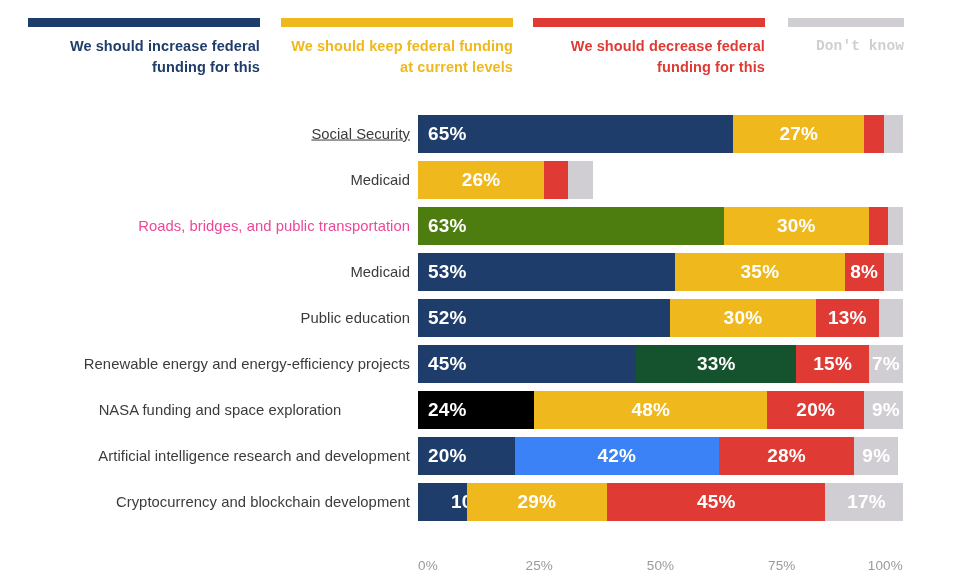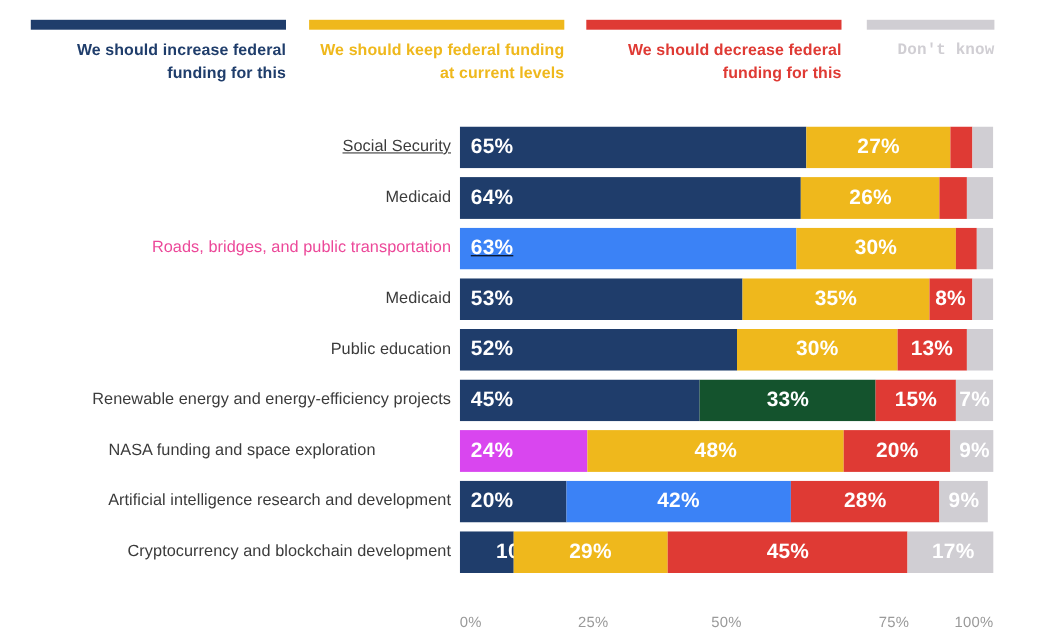--- a/index.html
+++ b/index.html
@@ -154,34 +154,31 @@
           <div class="seg center" style="width: 27%; background: rgb(239, 184, 28);">
             <span class="seg-val">27%</span>
           </div>
           <div class="seg center hidden-val" style="width: 4%; background: rgb(223, 58, 52);"></div>
           <div class="seg center hidden-val" style="width: 4%; background: rgb(208, 206, 211);"></div>
         </div>
       </div>
       <div class="row" style="top: 161px;">
         <div class="row-label" style="color: rgb(59, 59, 59);">Medicaid</div>
         <div class="bar">
-          <div class="seg" style="width: 64%; background: rgb(31, 61, 107);">
-            <span class="seg-val">64%</span>
-          </div>
           <div class="seg center" style="width: 26%; background: rgb(239, 184, 28);">
             <span class="seg-val">26%</span>
           </div>
           <div class="seg center hidden-val" style="width: 5%; background: rgb(223, 58, 52);"></div>
           <div class="seg center hidden-val" style="width: 5%; background: rgb(208, 206, 211);"></div>
         </div>
       </div>
       <div class="row" style="top: 207px;">
         <div class="row-label" style="color: #ec4899;">Roads, bridges, and public transportation</div>
         <div class="bar">
-          <div class="seg" style="width: 63%; background: #3b82f6; text-decoration: underline;">
+          <div class="seg" style="width: 63%; background: #4d7c0f;">
             <span class="seg-val">63%</span>
           </div>
           <div class="seg center" style="width: 30%; background: rgb(239, 184, 28);">
             <span class="seg-val">30%</span>
           </div>
           <div class="seg center hidden-val" style="width: 4%; background: rgb(223, 58, 52);"></div>
           <div class="seg center hidden-val" style="width: 3%; background: rgb(208, 206, 211);"></div>
         </div>
       </div>
       <div class="row" style="top: 253px;">
@@ -227,21 +224,21 @@
             <span class="seg-val">15%</span>
           </div>
           <div class="seg center" style="width: 7%; background: rgb(208, 206, 211);">
             <span class="seg-val">7%</span>
           </div>
         </div>
       </div>
       <div class="row" style="top: 391px;">
         <div class="row-label" style="color: rgb(59, 59, 59); text-align: center;">NASA funding and space exploration</div>
         <div class="bar">
-          <div class="seg" style="width: 24%; background: #d946ef;">
+          <div class="seg" style="width: 24%; background: #000000;">
             <span class="seg-val">24%</span>
           </div>
           <div class="seg center" style="width: 48%; background: rgb(239, 184, 28);">
             <span class="seg-val">48%</span>
           </div>
           <div class="seg center" style="width: 20%; background: rgb(223, 58, 52);">
             <span class="seg-val">20%</span>
           </div>
           <div class="seg center" style="width: 9%; background: rgb(208, 206, 211);">
             <span class="seg-val">9%</span>
@@ -281,17 +278,17 @@
             <span class="seg-val">17%</span>
           </div>
         </div>
       </div>
     </div>
 
   <div class="axis" id="axis">
       <span class="tick" style="color: rgb(154, 154, 154); left: 0px;">0%</span>
       <span class="tick" style="color: rgb(154, 154, 154); left: 25%; transform: translateX(-50%);">25%</span>
       <span class="tick" style="color: rgb(154, 154, 154); left: 50%; transform: translateX(-50%);">50%</span>
-      <span class="tick" style="color: rgb(154, 154, 154); left: 75%; transform: translateX(-50%); margin-left: 31px;">75%</span>
+      <span class="tick" style="color: rgb(154, 154, 154); left: 75%; transform: translateX(-50%);">75%</span>
       <span class="tick" style="color: rgb(154, 154, 154); right: 0px;">100%</span>
     </div>
 
 </div>
 
 </body></html>

